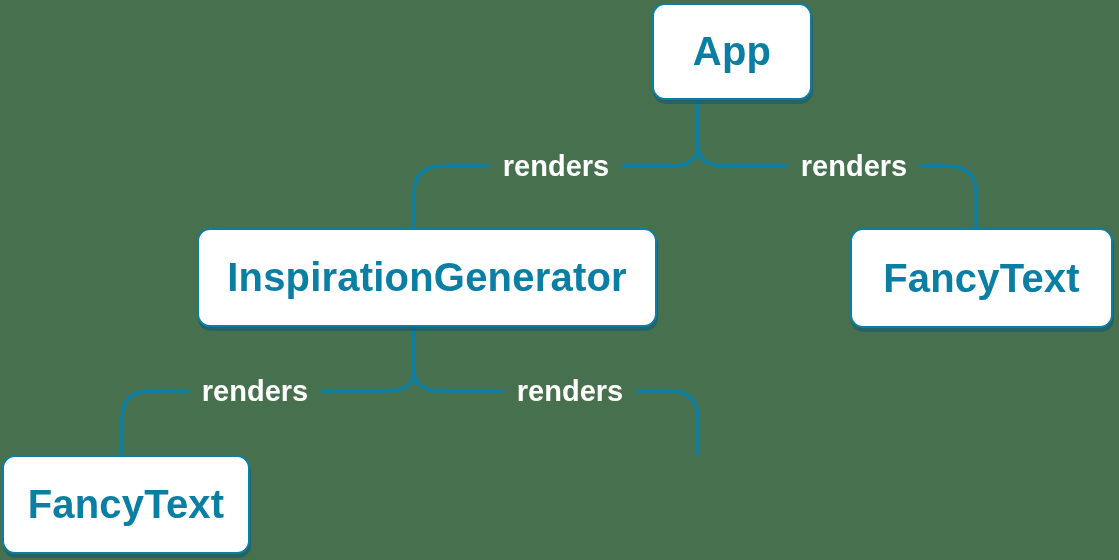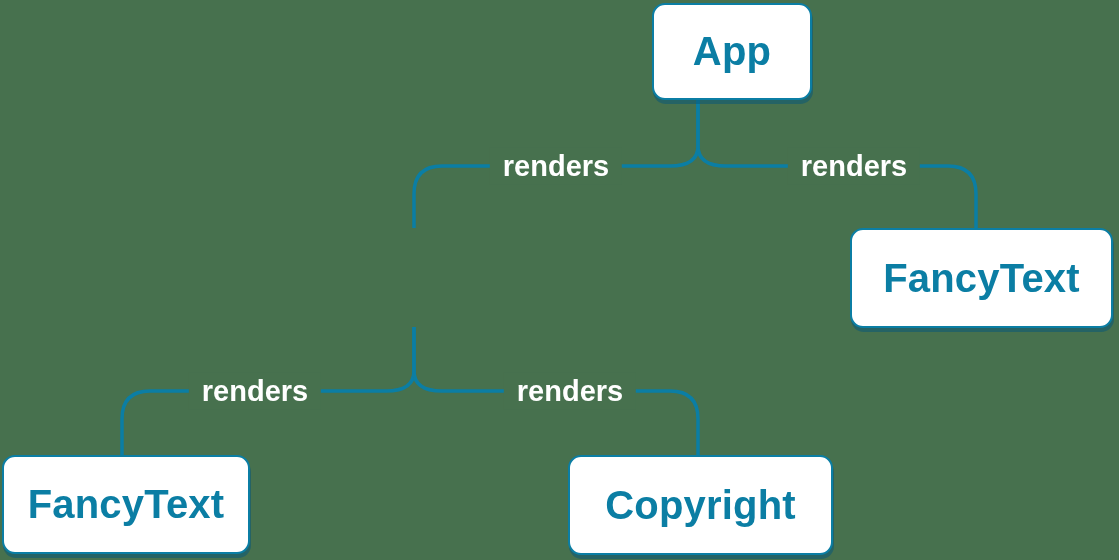--- a/index.html
+++ b/index.html
@@ -65,31 +65,31 @@
     <path d="M 698 100 V 146 Q 698 166 670 166 H 442 Q 414 166 414 194 V 228"></path>
     <path d="M 698 100 V 146 Q 698 166 726 166 H 948 Q 976 166 976 194 V 228"></path>
     <path d="M 414 327 V 371 Q 414 391 386 391 H 150 Q 122 391 122 419 V 455"></path>
     <path d="M 414 327 V 371 Q 414 391 442 391 H 670 Q 698 391 698 419 V 455"></path>
   </svg>
 
   <div class="node node-app">
     <span>App</span>
   </div>
 
+  <div class="node node-inspiration">
+    <span>InspirationGenerator</span>
+  </div>
 
   <div class="node node-fancy-top">
     <span>FancyText</span>
   </div>
 
   <div class="node node-fancy-bottom">
     <span>FancyText</span>
   </div>
 
-  <div class="node node-copyright">
-    <span>Copyright</span>
-  </div>
 
   <span class="edge-label edge-label-1">renders</span>
   <span class="edge-label edge-label-2">renders</span>
   <span class="edge-label edge-label-3">renders</span>
   <span class="edge-label edge-label-4">renders</span>
 
 </div>
 
 </body></html>

